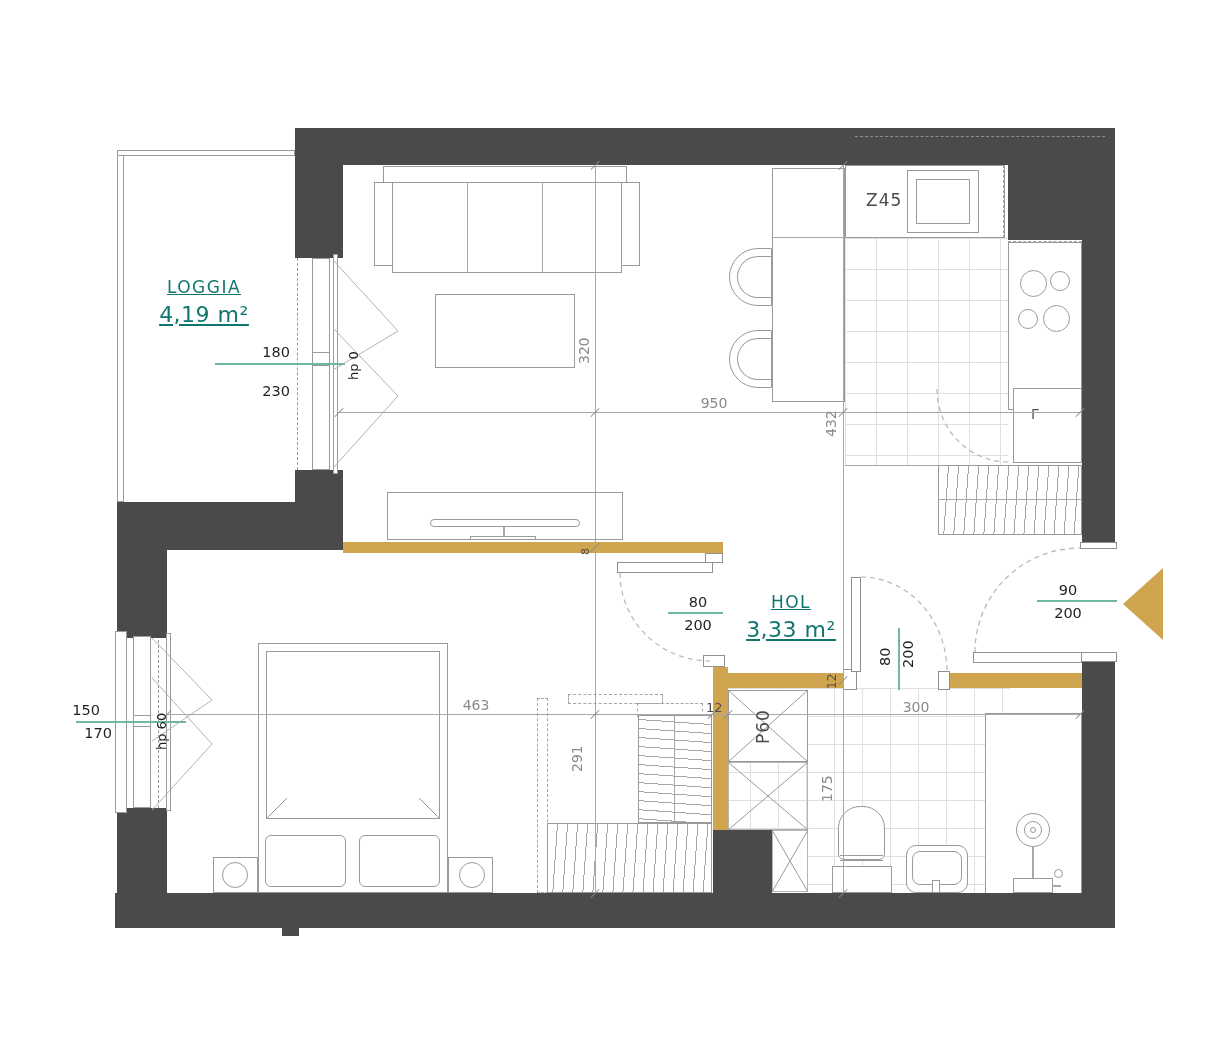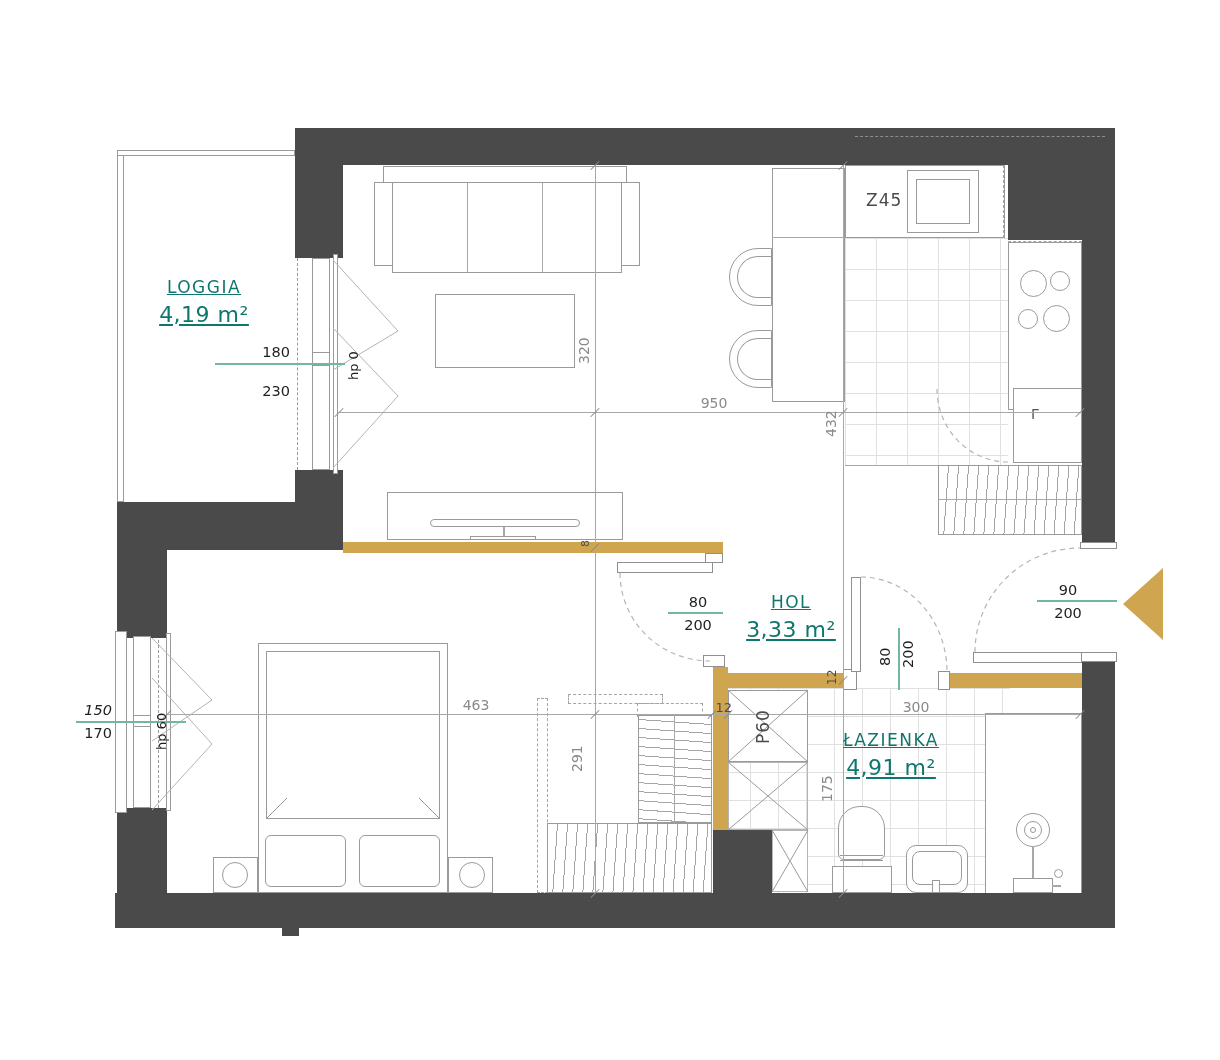--- a/index.html
+++ b/index.html
@@ -9,21 +9,21 @@
   .wall{background:#4a4a4a;}
   .gold{background:#d0a550;}
   .cap{background:#fff;border:1px solid #8f8f8f;}
   .thin{border:1px solid #9a9a9a;background:#fff;}
   .open{border:1px solid #9a9a9a;background:transparent;}
   .dash{border:1px dashed #a5a5a5;background:transparent;}
   .ln{background:#a8a8a8;}
   .teal{background:#72b6a6;}
   .tick{position:absolute;width:12px;height:1px;background:#8a8a8a;transform:rotate(-45deg);}
   .dim{position:absolute;color:#8a8a8a;font-size:14px;line-height:1;text-align:center;}
-  .dimd{position:absolute;color:#4d4d4d;font-size:13px;line-height:1;text-align:right;}
+  .dimd{position:absolute;color:#4d4d4d;font-size:13px;line-height:1;text-align:left;}
   .olb{position:absolute;color:#1f1f1f;font-size:14.5px;line-height:1;text-align:center;}
   .ra{text-align:right;}
   .vt{writing-mode:vertical-rl;transform:rotate(180deg);}
   .room{position:absolute;color:#0f766e;text-align:center;text-decoration:underline;}
   .room .nm{font-size:17px;letter-spacing:1.5px;}
   .room .ar{font-size:22px;margin-top:5px;letter-spacing:.5px;}
   .code{position:absolute;color:#4a4a4a;font-size:17px;letter-spacing:1px;}
   .tiles-k{background-image:linear-gradient(#e0e0e0 1px,transparent 1px),
            linear-gradient(90deg,#e0e0e0 1px,transparent 1px);background-size:31px 31px;}
   .tiles-b{background-image:linear-gradient(#e0e0e0 1px,transparent 1px),
@@ -210,39 +210,35 @@
   <div class="dim vt" style="left:570px;top:733px;width:16px;height:52px;">291</div>
   <div class="dim" style="left:888px;top:700px;width:56px;">300</div>
   <div class="dim vt" style="left:820px;top:763px;width:16px;height:52px;">175</div>
   <div class="dimd" style="left:706px;top:701px;width:26px;">12</div>
   <div class="dimd vt" style="left:826px;top:670px;width:14px;height:19px;font-size:12px;">12</div>
   <div class="dimd vt" style="left:580px;top:540px;width:12px;height:15px;font-size:11px;">8</div>
 
   <div class="olb ra" style="left:248px;top:345px;width:42px;">180</div>
   <div class="olb ra" style="left:248px;top:368px;width:42px;margin-top:16px;">230</div>
   <div class="olb vt" style="left:347px;top:346px;width:16px;height:40px;font-size:13px;">hp 0</div>
-  <div class="olb ra" style="left:70px;top:703px;width:42px;font-style:italic;">150</div>
+  <div class="olb ra" style="left:58px;top:703px;width:42px;">150</div>
   <div class="olb ra" style="left:70px;top:726px;width:42px;">170</div>
   <div class="olb vt" style="left:155px;top:700px;width:18px;height:62px;font-size:13px;">hp 60</div>
   <div class="olb" style="left:1046px;top:583px;width:44px;">90</div>
   <div class="olb" style="left:1046px;top:606px;width:44px;">200</div>
   <div class="olb" style="left:676px;top:595px;width:44px;">80</div>
   <div class="olb" style="left:676px;top:618px;width:44px;">200</div>
   <div class="olb vt" style="left:878px;top:640px;width:16px;height:34px;">80</div>
   <div class="olb vt" style="left:901px;top:631px;width:16px;height:46px;">200</div>
 
   <div class="code" style="left:866px;top:190px;">Z45</div>
   <div class="code vt" style="left:753px;top:702px;width:24px;height:50px;text-align:center;">P60</div>
 
   <div class="room" style="left:118px;top:277px;width:172px;">
     <div class="nm">LOGGIA</div>
     <div class="ar">4,19 m²</div>
   </div>
   <div class="room" style="left:736px;top:592px;width:110px;">
     <div class="nm">HOL</div>
     <div class="ar">3,33 m²</div>
   </div>
-  <div class="room" style="left:806px;top:730px;width:170px;">
-    <div class="nm">ŁAZIENKA</div>
-    <div class="ar">4,91 m²</div>
-  </div>
 
 </div>
 
 </body></html>

